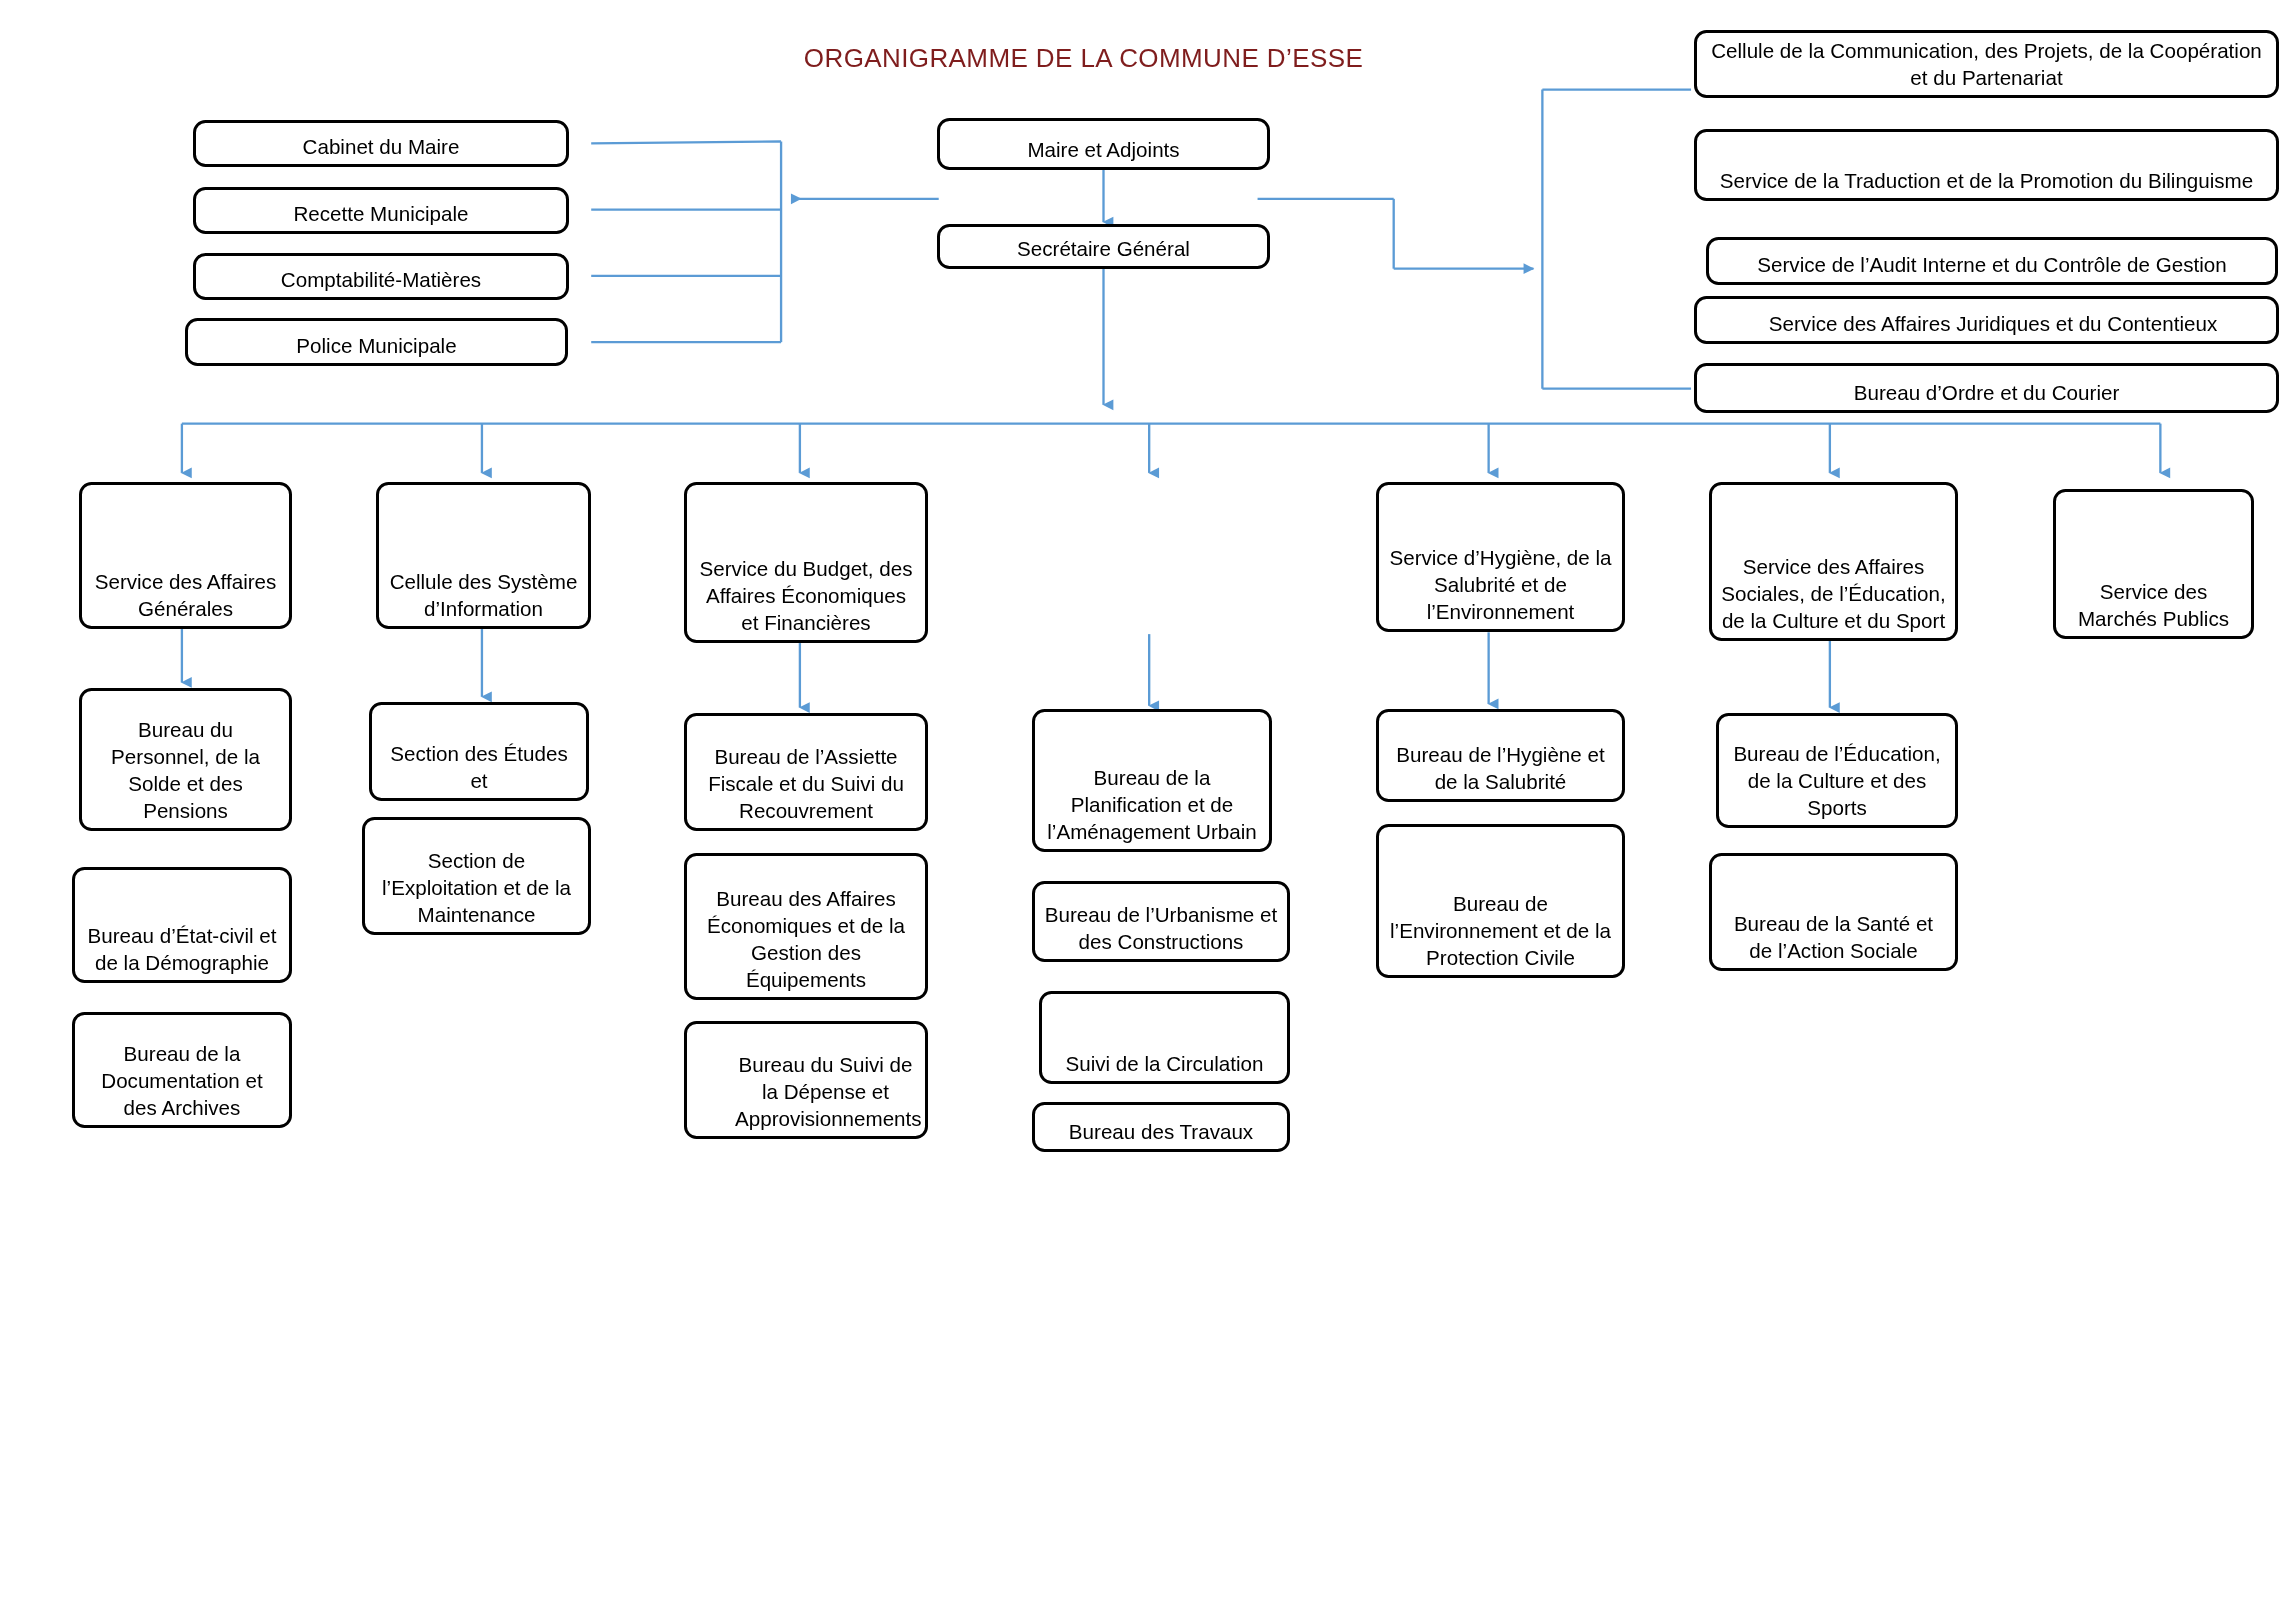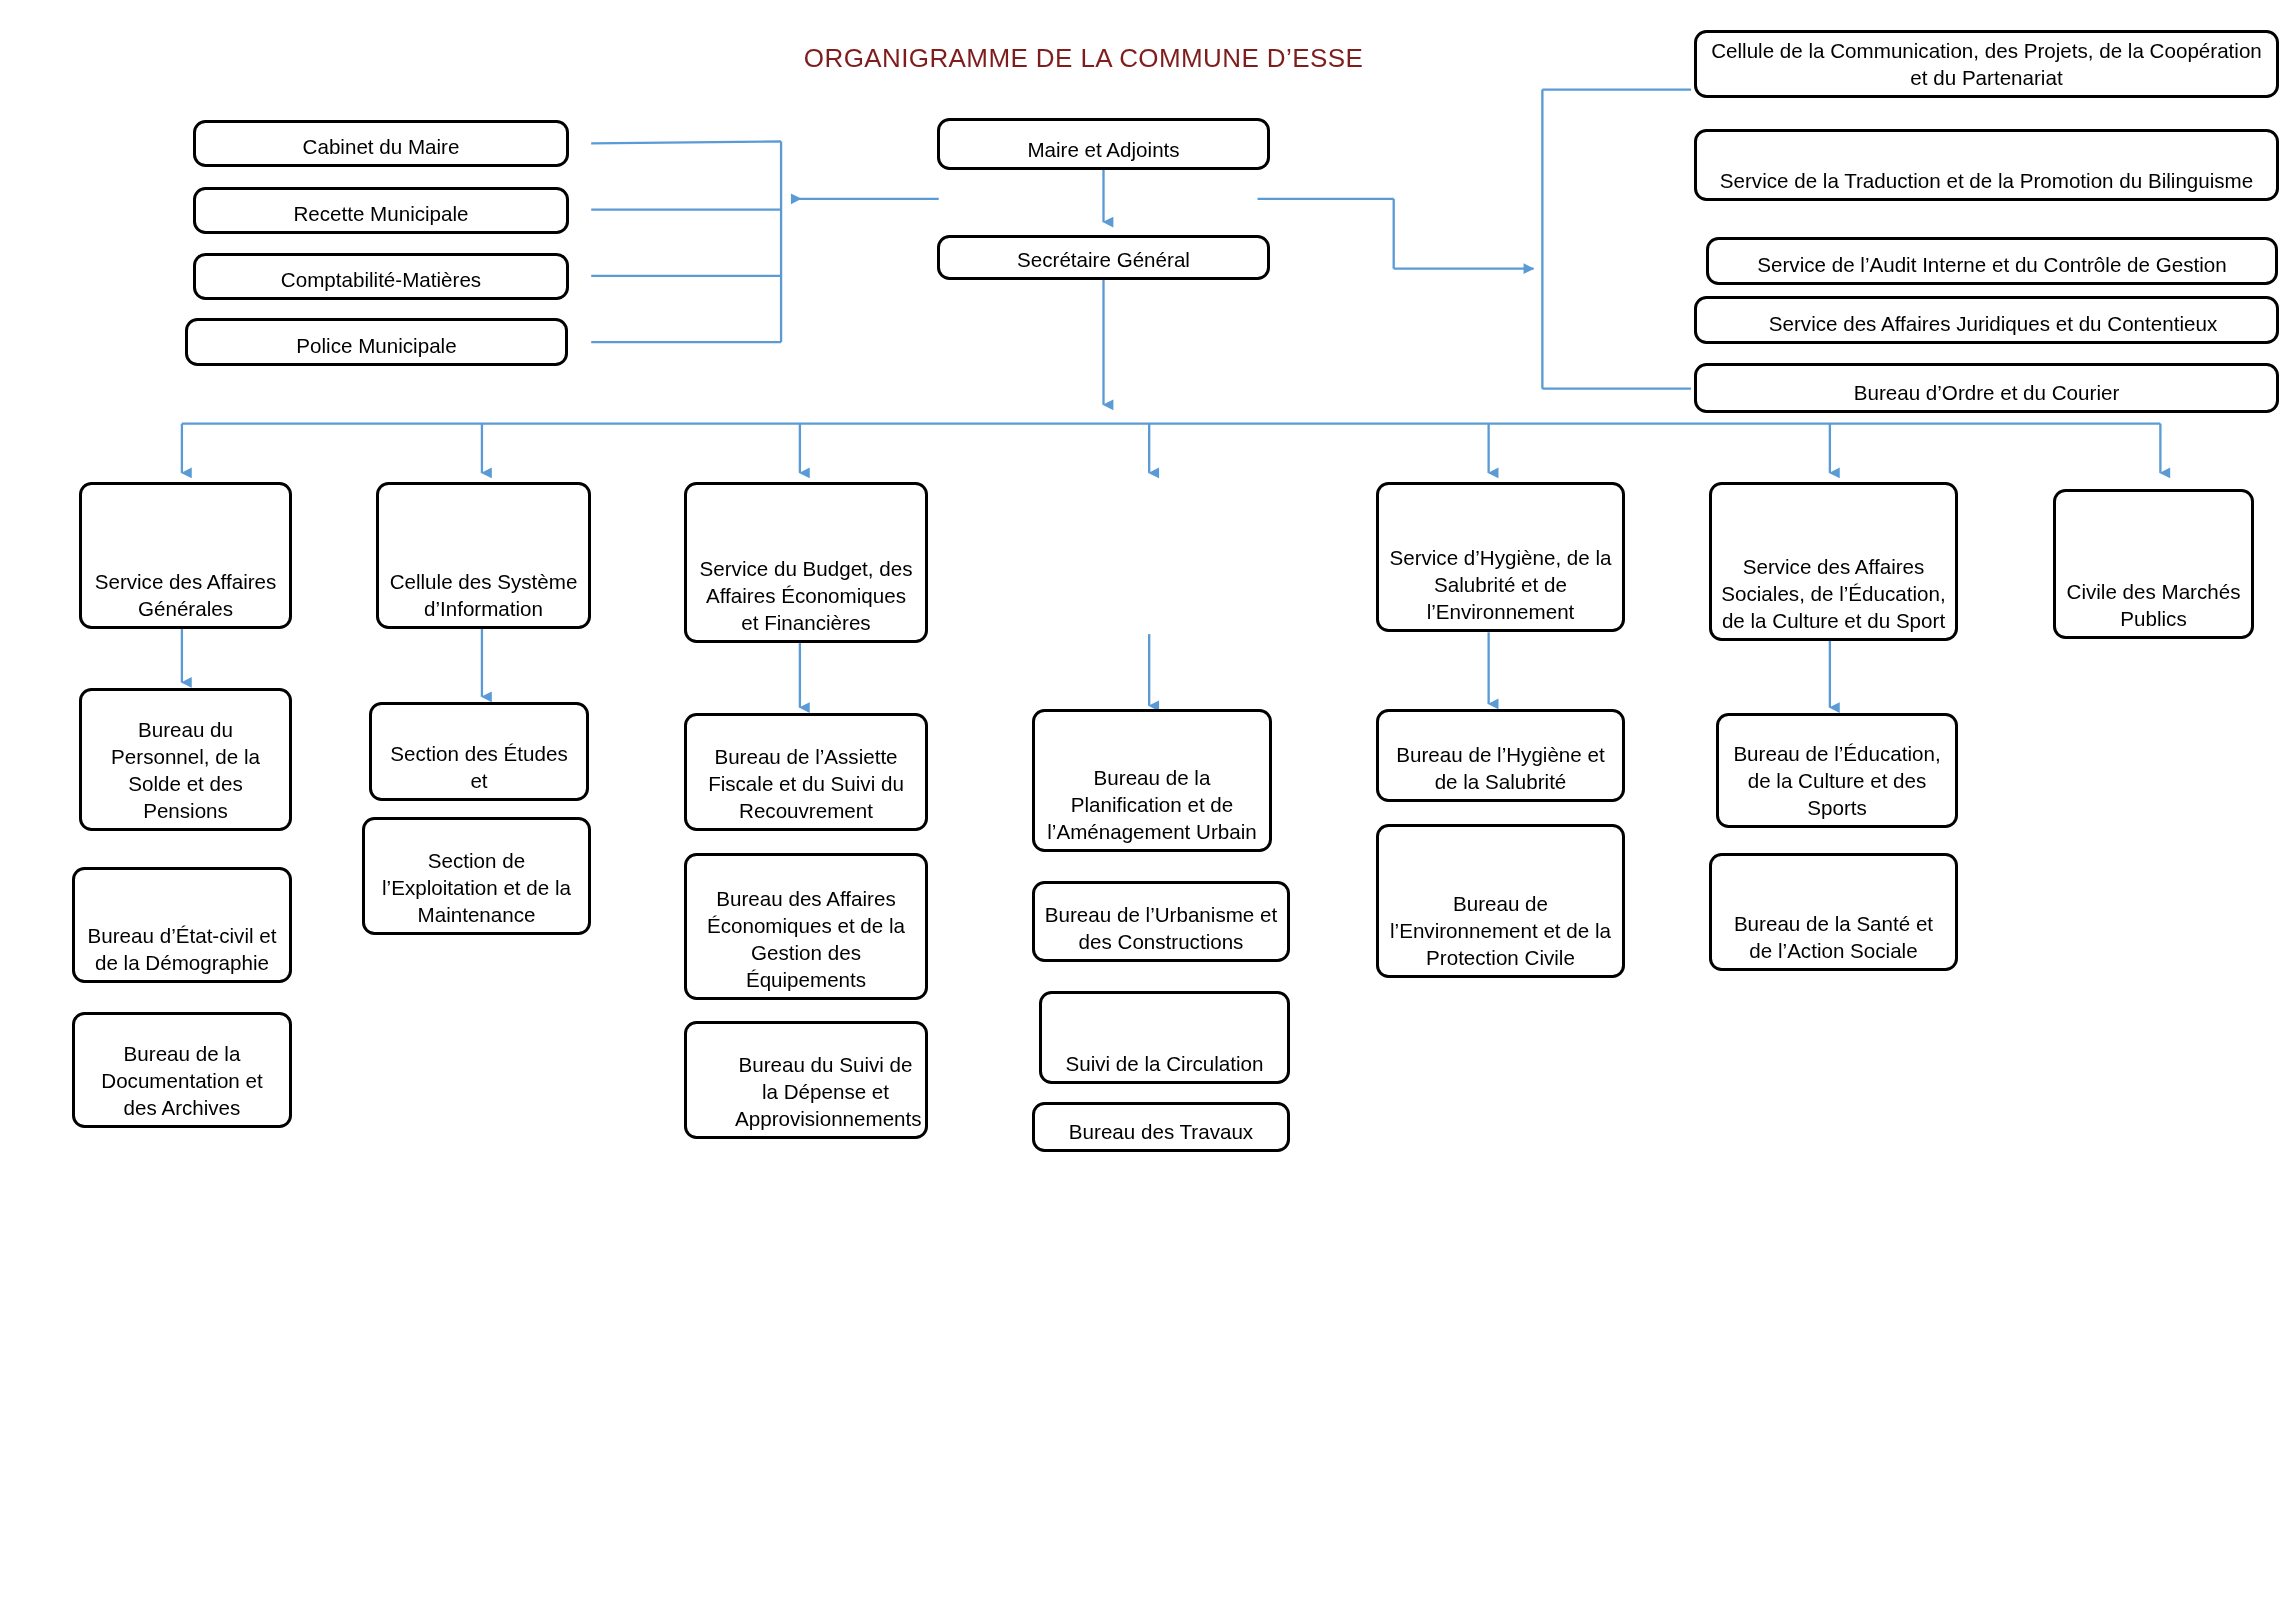--- a/index.html
+++ b/index.html
@@ -111,21 +111,21 @@
       <line x1="1662" y1="706" x2="1662" y2="786" marker-end="url(#arrowDown)"></line>
       <line x1="2043" y1="712" x2="2043" y2="790" marker-end="url(#arrowDown)"></line>
     </g>
   </svg>
 
   <div class="title">ORGANIGRAMME DE LA COMMUNE D’ESSE</div>
 
   <div class="node" style="left:937px; top:118px; width:333px; height:52px;">
     <span>Maire et Adjoints</span>
   </div>
-  <div class="node" style="left:937px; top:235px; width:333px; height:45px;">
+  <div class="node" style="left:937px; top:224px; width:333px; height:45px;">
     <span>Secrétaire Général</span>
   </div>
 
   <div class="node" style="left:193px; top:120px; width:376px; height:47px;">
     <span>Cabinet du Maire</span>
   </div>
   <div class="node" style="left:193px; top:187px; width:376px; height:47px;">
     <span>Recette Municipale</span>
   </div>
   <div class="node" style="left:193px; top:253px; width:376px; height:47px;">
@@ -214,17 +214,17 @@
     <span>Service des Affaires Sociales, de l’Éducation, de la Culture et du Sport</span>
   </div>
   <div class="node" style="left:1716px; top:713px; width:242px; height:115px;">
     <span>Bureau de l’Éducation, de la Culture et des Sports</span>
   </div>
   <div class="node" style="left:1709px; top:853px; width:249px; height:118px;">
     <span>Bureau de la Santé et de l’Action Sociale</span>
   </div>
 
   <div class="node" style="left:2053px; top:489px; width:201px; height:150px;">
-    <span>Civile des Marchés Publics</span>
+    <span>Service des Marchés Publics</span>
   </div>
 
 </div>
 
 
 </body></html>

